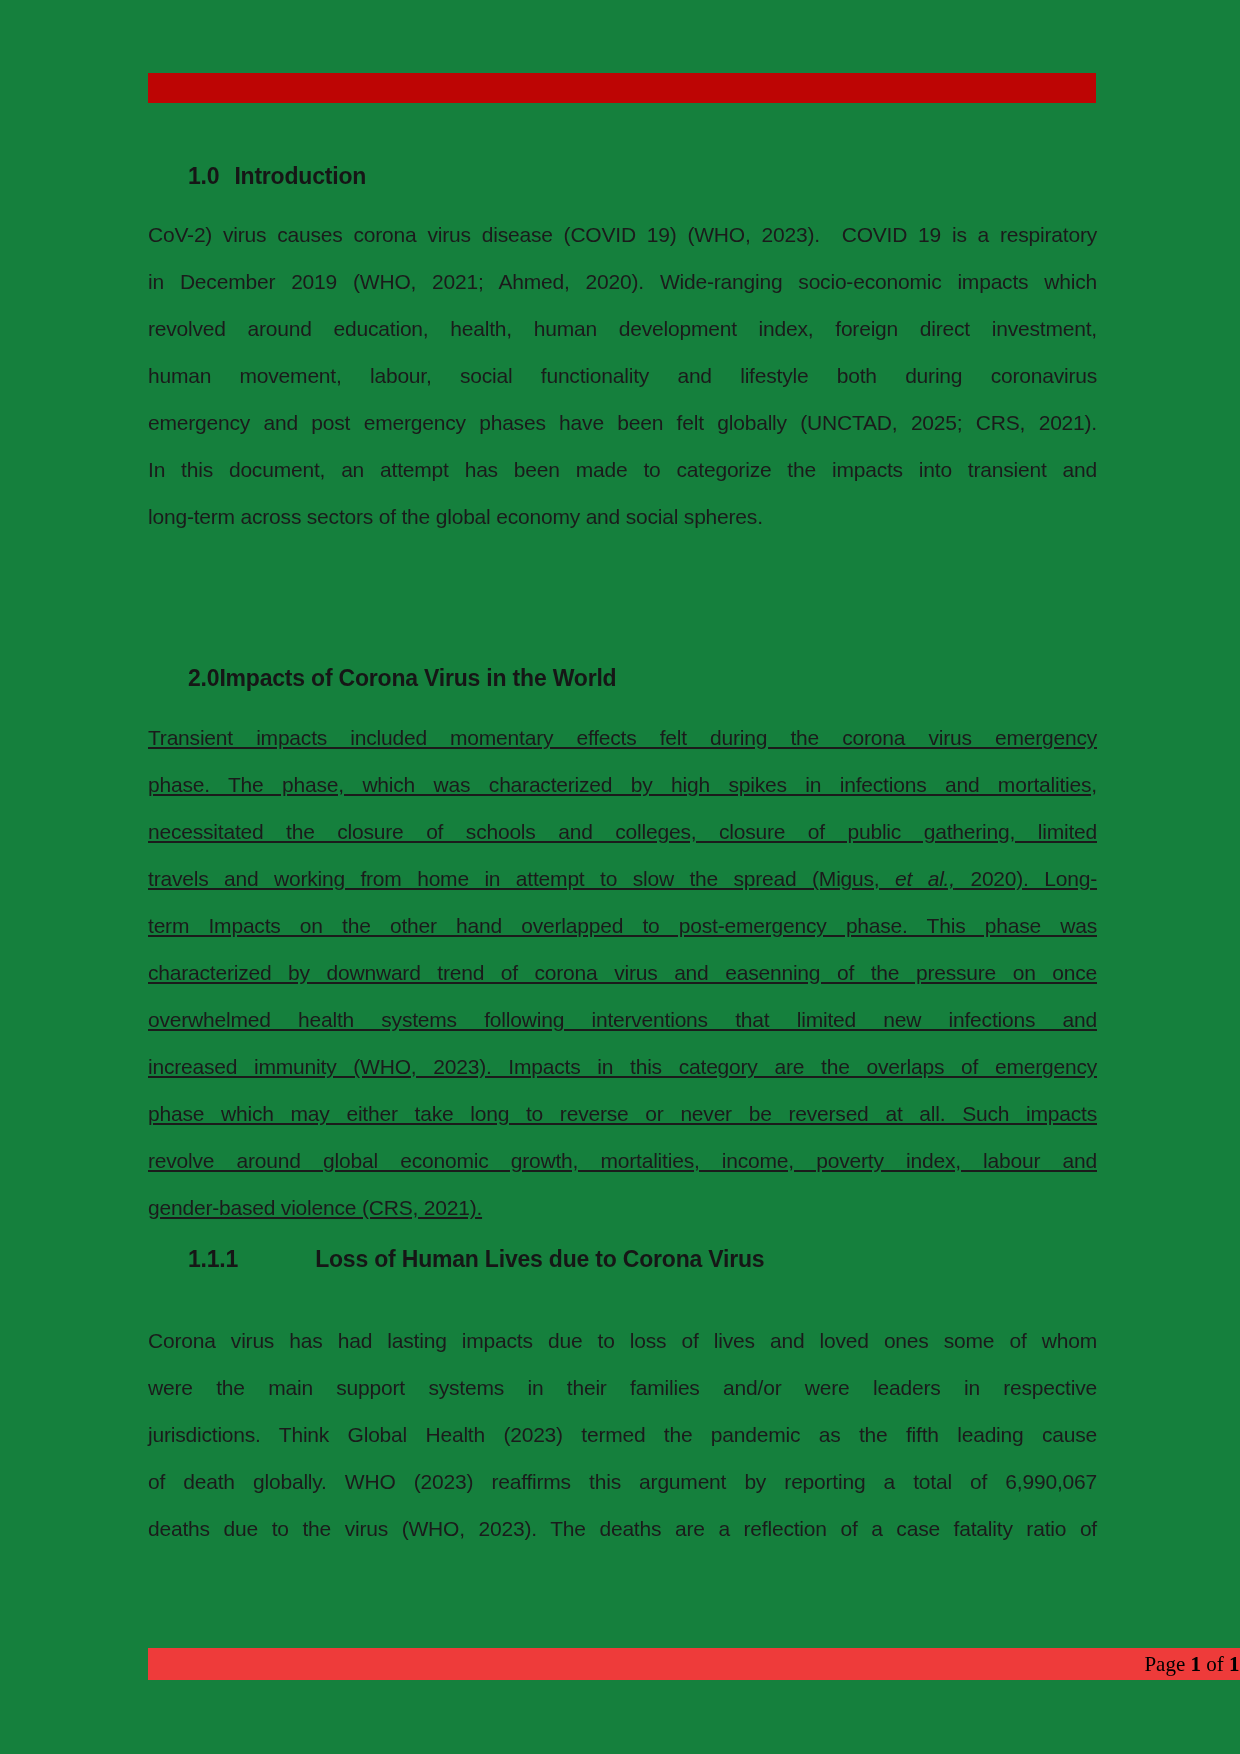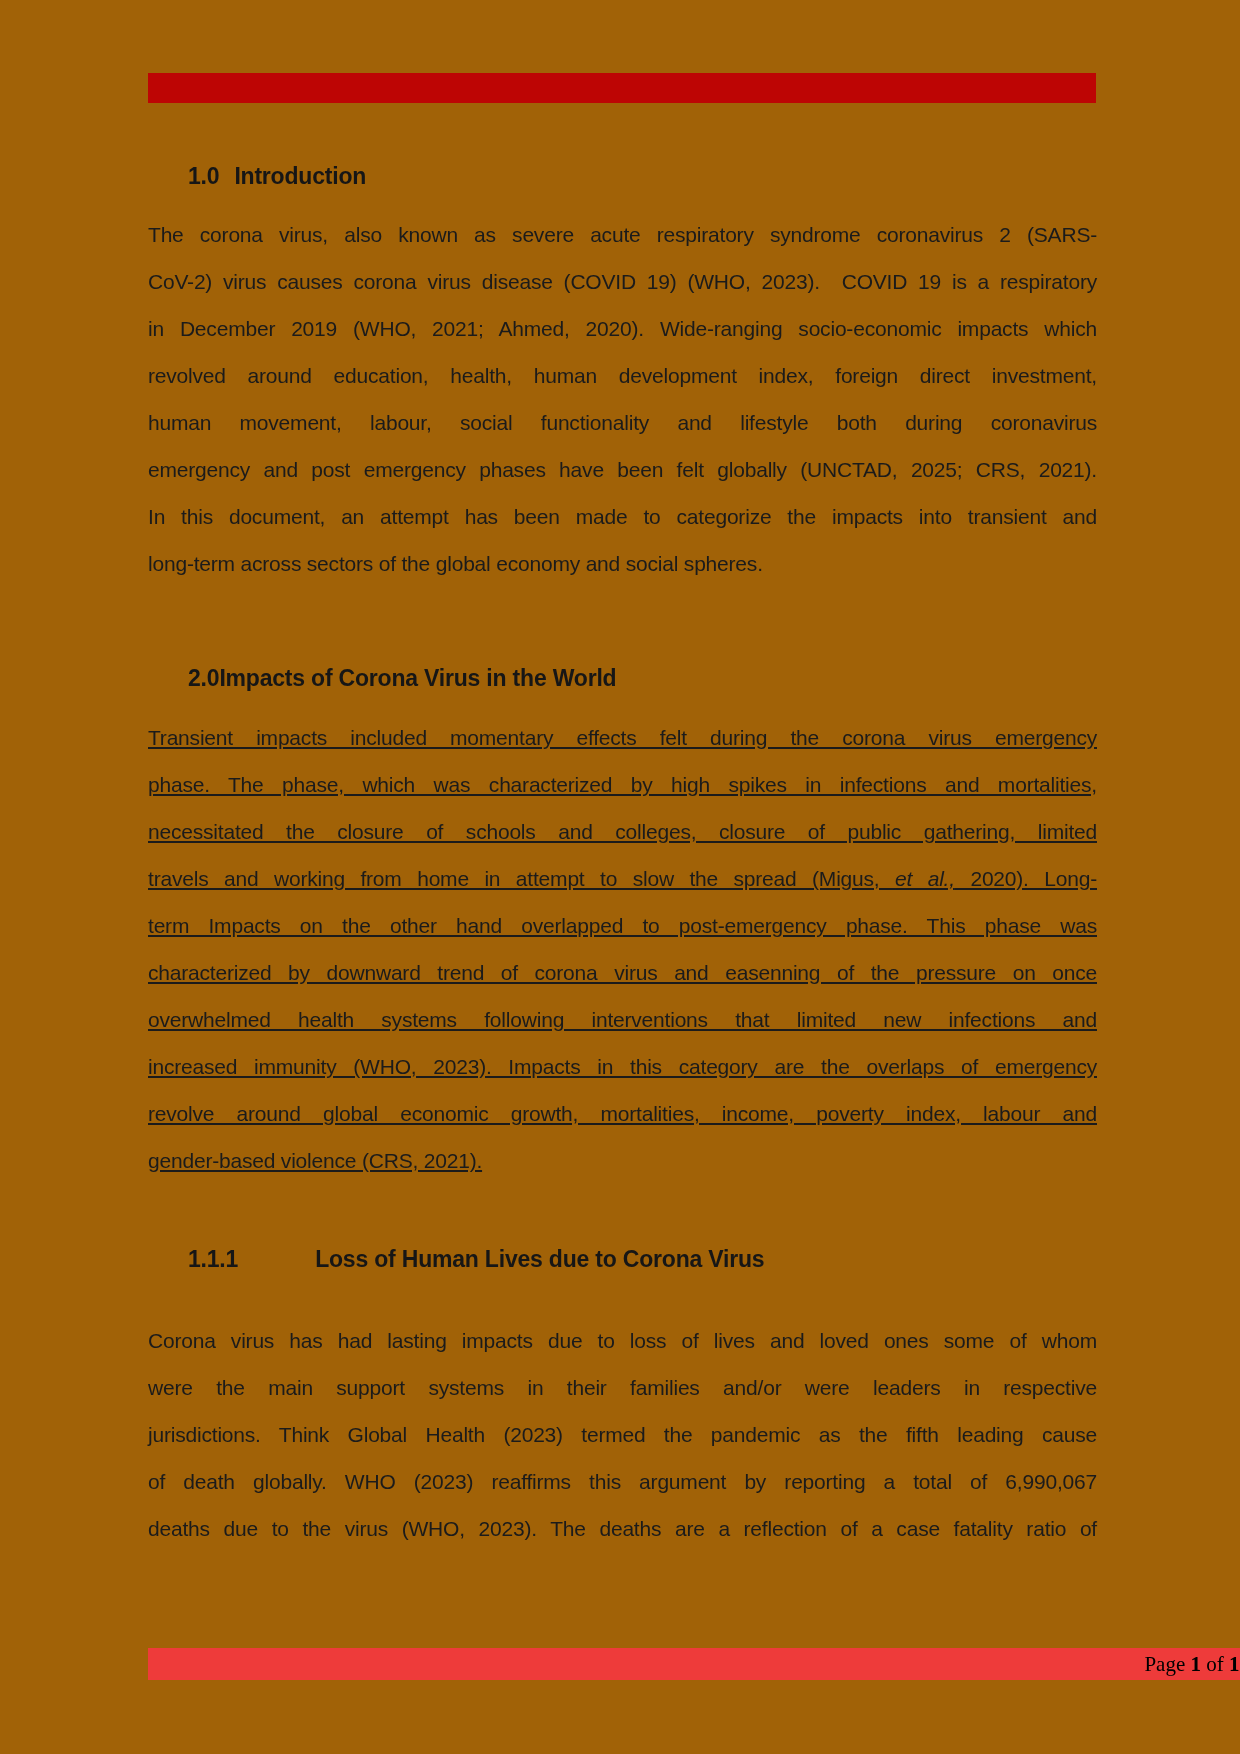--- a/index.html
+++ b/index.html
@@ -2,21 +2,21 @@
 <html><head>
 <meta charset="utf-8">
 <style>
   html, body { margin: 0; padding: 0; background: #ffffff; }
   body {
     width: 1240px; height: 1754px; position: relative;
     font-family: "Liberation Sans", sans-serif;
     color: #1b1b1b;
     -webkit-font-smoothing: antialiased;
   }
-  .page { position: absolute; inset: 0; background: #a16207; }
+  .page { position: absolute; inset: 0; background: #15803d; }
 
   .banner {
     position: absolute; left: 148px; top: 73px;
     width: 948px; height: 30px; background: #bd0504;
   }
 
   .heading {
     position: absolute; left: 188px; margin: 0;
     font-weight: bold; font-size: 23px; line-height: 32px;
     color: #161616; letter-spacing: -0.2px;
@@ -55,41 +55,41 @@
 </head>
 <body>
 
 <div class="page">
 
   <div class="banner"></div>
 
   <h1 class="heading h1"><span class="hnum">1.0</span><span>Introduction</span></h1>
 
   <div class="para p1">
-    <div class="line">The corona virus, also known as severe acute respiratory syndrome coronavirus 2 (SARS-</div>
     <div class="line">CoV-2) virus causes corona virus disease (COVID 19) (WHO, 2023).&nbsp; COVID 19 is a respiratory</div>
     <div class="line">in December 2019 (WHO, 2021; Ahmed, 2020). Wide-ranging socio-economic impacts which</div>
     <div class="line">revolved around education, health, human development index, foreign direct investment,</div>
     <div class="line">human movement, labour, social functionality and lifestyle both during coronavirus</div>
     <div class="line">emergency and post emergency phases have been felt globally (UNCTAD, 2025; CRS, 2021).</div>
     <div class="line">In this document, an attempt has been made to categorize the impacts into transient and</div>
     <div class="line last">long-term across sectors of the global economy and social spheres.</div>
   </div>
 
   <h2 class="heading h2"><span class="hnum">2.0</span><span>Impacts of Corona Virus in the World</span></h2>
 
   <div class="para p2">
     <div class="line">Transient impacts included momentary effects felt during the corona virus emergency</div>
     <div class="line">phase. The phase, which was characterized by high spikes in infections and mortalities,</div>
     <div class="line">necessitated the closure of schools and colleges, closure of public gathering, limited</div>
     <div class="line"><span>travels and working from home in attempt to slow the spread (Migus, </span><span class="it">et al.,</span><span> 2020). Long-</span></div>
     <div class="line">term Impacts on the other hand overlapped to post-emergency phase. This phase was</div>
     <div class="line">characterized by downward trend of corona virus and easenning of the pressure on once</div>
     <div class="line">overwhelmed health systems following interventions that limited new infections and</div>
     <div class="line">increased immunity (WHO, 2023). Impacts in this category are the overlaps of emergency</div>
+    <div class="line">phase which may either take long to reverse or never be reversed at all. Such impacts</div>
     <div class="line">revolve around global economic growth, mortalities, income, poverty index, labour and</div>
     <div class="line last">gender-based violence (CRS, 2021).</div>
   </div>
 
   <h3 class="heading h3"><span class="hnum">1.1.1</span><span>Loss of Human Lives due to Corona Virus</span></h3>
 
   <div class="para p3">
     <div class="line">Corona virus has had lasting impacts due to loss of lives and loved ones some of whom</div>
     <div class="line">were the main support systems in their families and/or were leaders in respective</div>
     <div class="line">jurisdictions. Think Global Health (2023) termed the pandemic as the fifth leading cause</div>

